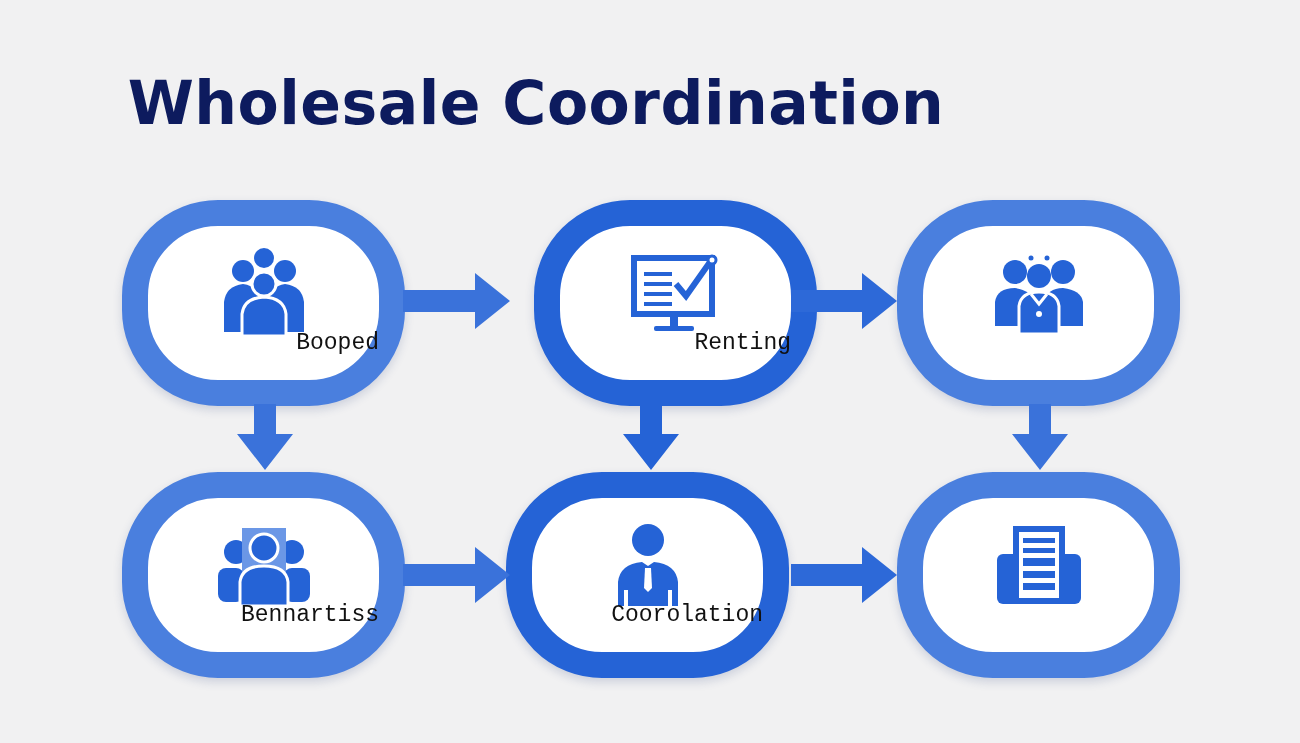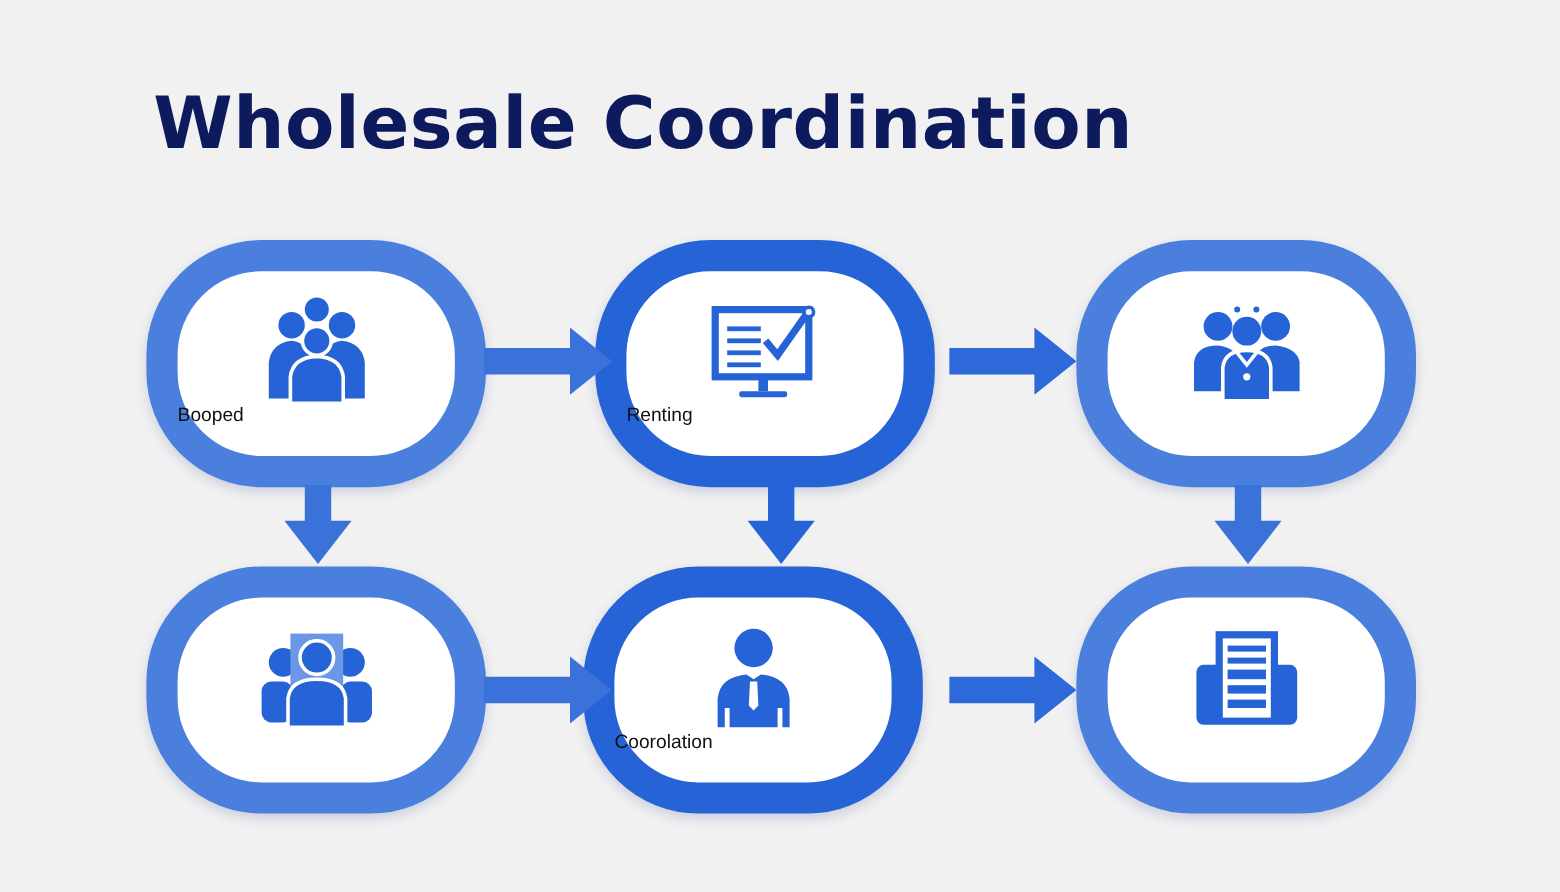--- a/index.html
+++ b/index.html
@@ -25,22 +25,22 @@
       box-shadow: 0 4px 10px rgba(40, 60, 120, 0.18);
     }
     .node.deep { border-color: #2563d6; }
     .node .icon {
       position: absolute; left: 50%; top: 18px;
       width: 100px; height: 100px; transform: translateX(-50%);
     }
     .node .icon svg { width: 100%; height: 100%; display: block; }
     .node .label {
       position: absolute; left: 0; right: 0; bottom: 24px;
-      text-align: left; font-size: 16px; color: #111111;
-      font-family: Liberation Sans, sans-serif;
+      text-align: right; font-size: 23px; color: #111111;
+      font-family: Liberation Mono, monospace;
     }
     .arrow { position: absolute; }
     .arrow svg { width: 100%; height: 100%; display: block; }
   </style>
 </head>
 <body>
 
 <div class="title">Wholesale Coordination</div>
 
 <div class="node" style="left:122px; top:200px;">
@@ -51,21 +51,21 @@
       <circle cx="71" cy="27" r="11"></circle>
       <path d="M10 88 V58 Q12 42 29 40 Q44 42 46 58 V88 Z"></path>
       <path d="M54 88 V58 Q56 42 71 40 Q88 42 90 58 V88 Z"></path>
       <circle cx="50" cy="40" r="12" stroke="#fff" stroke-width="3"></circle>
       <path d="M28 92 V70 Q30 54 50 53 Q70 54 72 70 V92 Z" stroke="#fff" stroke-width="3"></path>
     </svg>
   </div>
   <div class="label">Booped</div>
 </div>
 
-<div class="node deep" style="left:496px; top:200px;">
+<div class="node deep" style="left:534px; top:200px;">
   <div class="icon">
     <svg viewBox="0 0 100 100">
       <rect x="8" y="14" width="78" height="56" fill="none" stroke="#2563d6" stroke-width="6"></rect>
       <rect x="18" y="28" width="28" height="4" fill="#2563d6"></rect>
       <rect x="18" y="38" width="28" height="4" fill="#2563d6"></rect>
       <rect x="18" y="48" width="28" height="4" fill="#2563d6"></rect>
       <rect x="18" y="58" width="28" height="4" fill="#2563d6"></rect>
       <polyline points="50,40 60,52 84,18" fill="none" stroke="#2563d6" stroke-width="6"></polyline>
       <circle cx="86" cy="16" r="4" fill="#fff" stroke="#2563d6" stroke-width="3"></circle>
       <rect x="44" y="70" width="8" height="12" fill="#2563d6"></rect>
@@ -97,23 +97,24 @@
     <svg viewBox="0 0 100 100" fill="#2563d6">
       <circle cx="22" cy="36" r="12"></circle>
       <circle cx="78" cy="36" r="12"></circle>
       <rect x="4" y="52" width="26" height="34" rx="8"></rect>
       <rect x="70" y="52" width="26" height="34" rx="8"></rect>
       <rect x="28" y="12" width="44" height="48" fill="#6b97e6"></rect>
       <circle cx="50" cy="32" r="14" stroke="#fff" stroke-width="3"></circle>
       <path d="M26 90 V66 Q28 50 50 50 Q72 50 74 66 V90 Z" stroke="#fff" stroke-width="3"></path>
     </svg>
   </div>
+  <div class="label">Bennartiss</div>
 </div>
 
-<div class="node deep" style="left:486px; top:472px;">
+<div class="node deep" style="left:506px; top:472px;">
   <div class="icon">
     <svg viewBox="0 0 100 100" fill="#2563d6">
       <circle cx="50" cy="24" r="16"></circle>
       <path d="M20 90 V66 Q22 48 44 46 L50 50 L56 46 Q78 48 80 66 V90 H74 V74 H70 V90 H30 V74 H26 V90 Z"></path>
       <path d="M47 52 H53 L54 72 L50 76 L46 72 Z" fill="#fff"></path>
     </svg>
   </div>
   <div class="label">Coorolation</div>
 </div>
 

